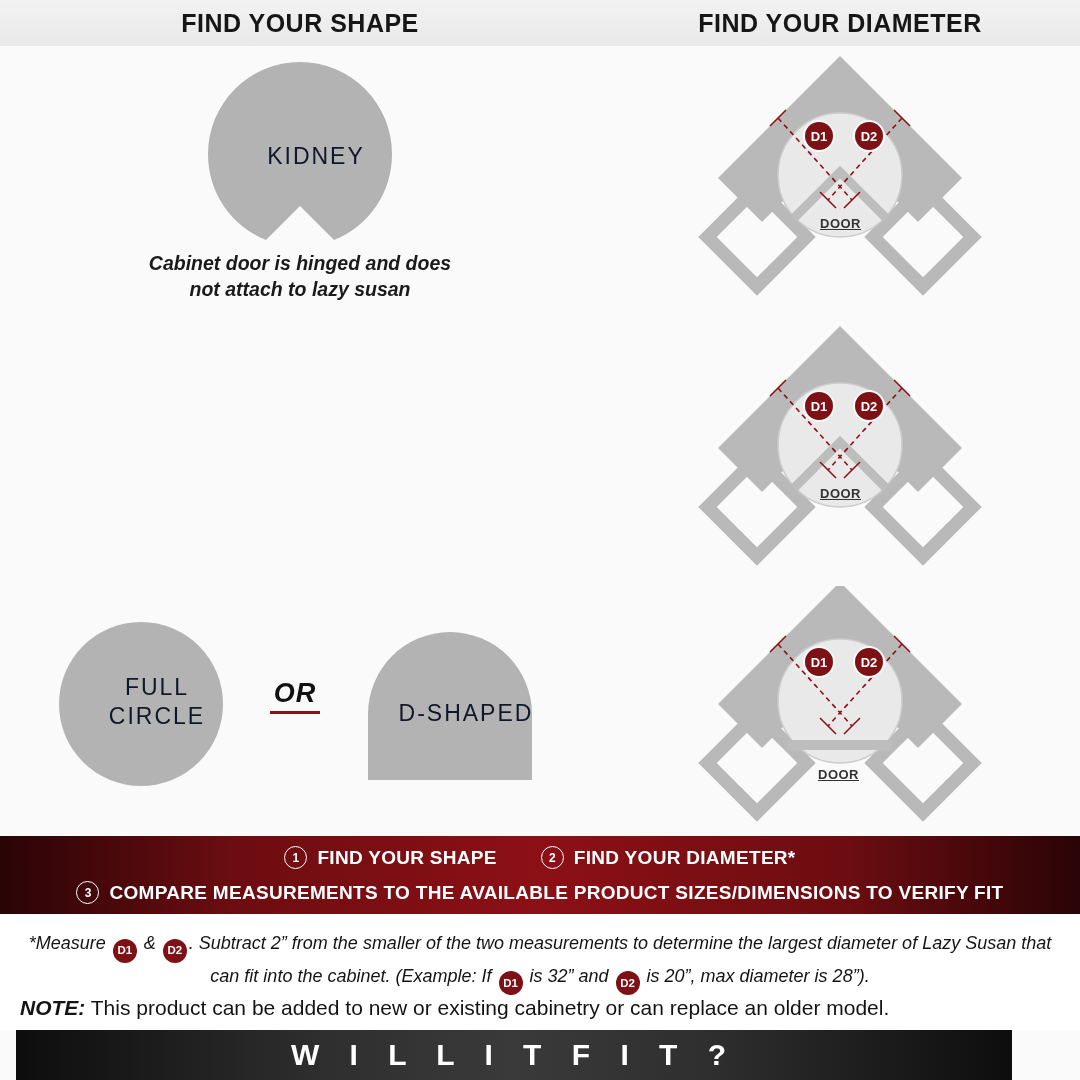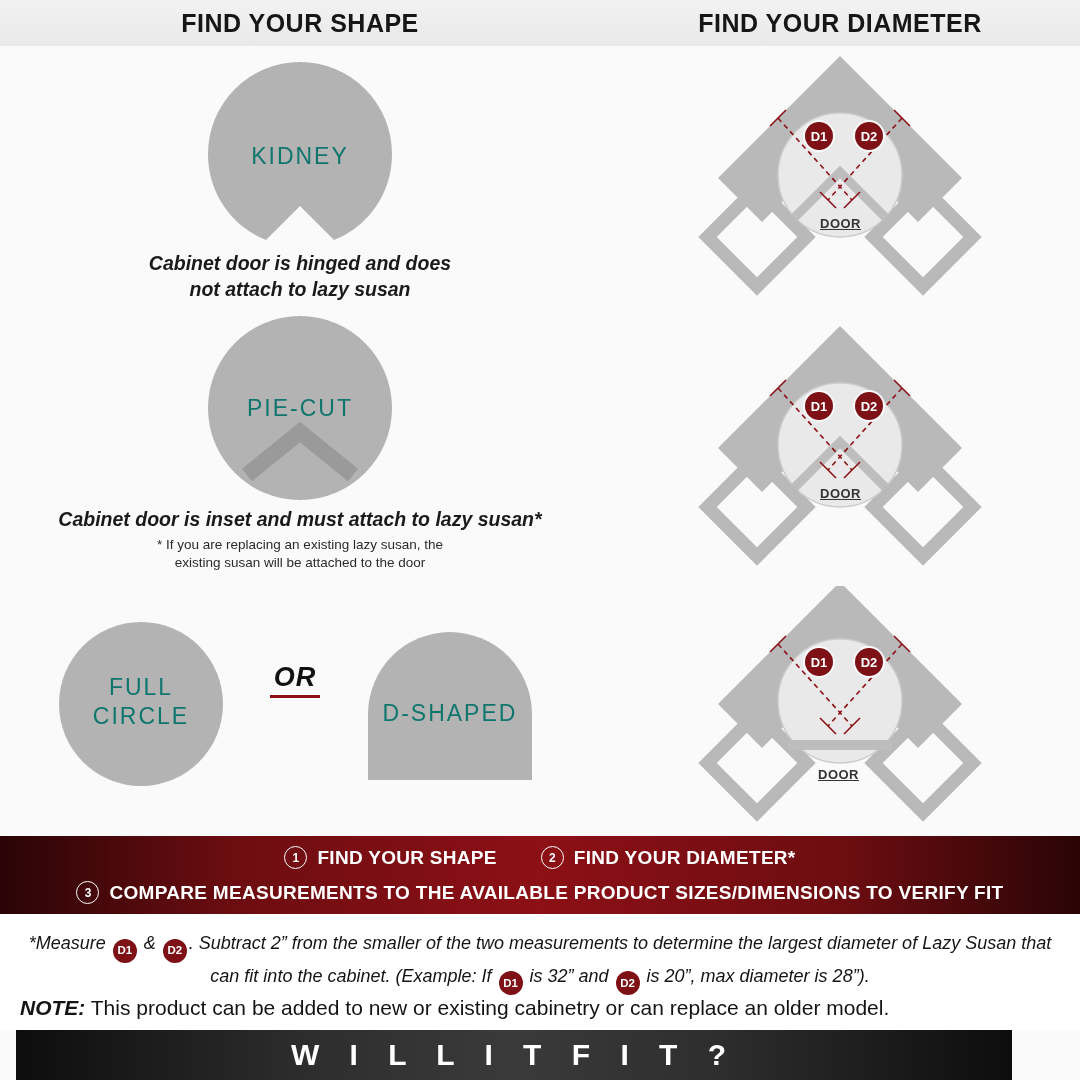--- a/index.html
+++ b/index.html
@@ -29,36 +29,36 @@
   
   .row{position:absolute;left:0;width:1080px;border-bottom:1px solid #e4e4e4;background:#fafafa;}
   #row1{top:46px;height:264px;}
   #row2{top:310px;height:276px;}
   #row3{top:586px;height:250px;}
 
   .left-pane{position:absolute;left:0;top:0;width:600px;height:100%;}
   .right-pane{position:absolute;left:601px;top:0;width:479px;height:100%;}
 
   .shape-label{
-    position:absolute;color:#0f766e;font-weight:normal;font-size:23px;letter-spacing:2px;
-    text-align:center;line-height:1.25;
+    position:absolute;color:#0f172a;font-weight:normal;font-size:23px;letter-spacing:2px;
+    text-align:center;line-height:1.25;padding-left:16px;
   }
 
   .cap{
     position:absolute;width:100%;text-align:center;
     font-style:italic;font-weight:bold;color:#1a1a1a;
   }
   .cap.c1{top:196px;font-size:19.5px;line-height:1.35;margin-top:8px;}
   .cap.c2{top:165px;font-size:19.5px;line-height:1.35;}
   .subcap{
     position:absolute;width:100%;text-align:center;font-size:13.5px;color:#2b2b2b;line-height:1.35;
   }
 
   .or-box{position:absolute;left:266px;top:76px;width:58px;text-align:center;}
-  .or-box .or{font-size:27px;font-weight:bold;font-style:italic;color:#111;letter-spacing:1px;}
+  .or-box .or{font-size:27px;font-weight:bold;font-style:italic;color:#111;letter-spacing:1px;margin-top:16px;}
   .or-box .ul{margin:2px auto 0;width:50px;height:2.5px;background:#8c1016;}
 
   
   .badge{
     position:absolute;width:28px;height:28px;border-radius:50%;
     background:#7d1116;color:#fff;font-size:13px;font-weight:bold;
     display:flex;align-items:center;justify-content:center;
     box-shadow:0 0 0 2px #fafafa;
   }
   .door-lab{position:absolute;font-size:13px;font-weight:bold;color:#333;letter-spacing:.5px;text-decoration:underline;}
@@ -158,30 +158,20 @@
           </g>
         </g>
       </svg>
       <div class="badge" style="left:204px;top:76px;">D1</div>
       <div class="badge" style="left:254px;top:76px;">D2</div>
       <div class="door-lab" style="left:219px;top:170px;">DOOR</div>
     </div>
   </div>
 
   <div class="row" id="row2">
-    <div class="left-pane">
-      <svg width="600" height="276">
-        <circle cx="300" cy="98" r="92" fill="#b3b3b3"></circle>
-        <path d="M247 165 L300 122 L353 165" fill="none" stroke="#9a9a9a" stroke-width="16" stroke-linejoin="miter"></path>
-      </svg>
-      <div class="shape-label" style="left:0;width:600px;top:84px;">PIE-CUT</div>
-      <div class="cap c2" style="top:196px;">Cabinet door is inset and must attach to lazy susan*</div>
-      <div class="subcap" style="top:226px;white-space:pre-line;">* If you are replacing an existing lazy susan, the
-existing susan will be attached to the door</div>
-    </div>
 
     <div class="right-pane">
       <svg width="479" height="276" viewBox="0 0 479 276">
         <g transform="translate(239,138)">
           <polygon points="0,-122 122,0 78,44 0,-34 -78,44 -122,0" fill="#b9b9b9"></polygon>
           <g fill="none" stroke="#b9b9b9" stroke-width="13">
             <rect x="-118" y="24" width="70" height="70" transform="rotate(-45 -83 59)"></rect>
             <rect x="48" y="24" width="70" height="70" transform="rotate(45 83 59)"></rect>
           </g>
           <circle cx="0" cy="-3" r="62" fill="#e9e9e9" stroke="#cccccc" stroke-width="1.5"></circle>

